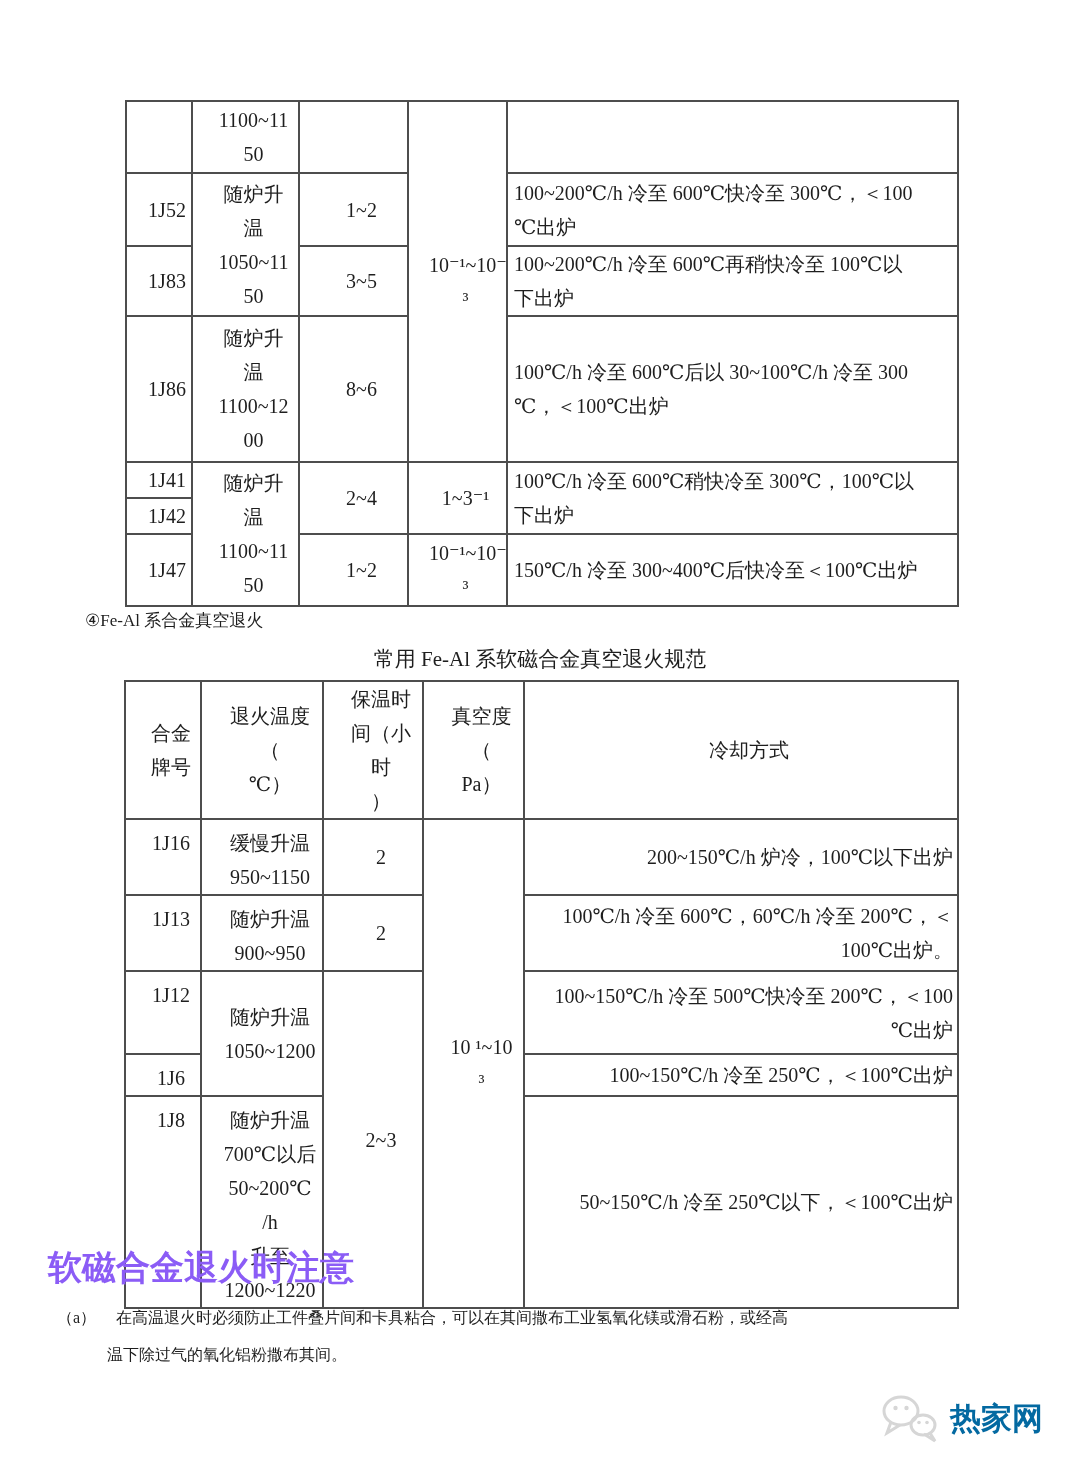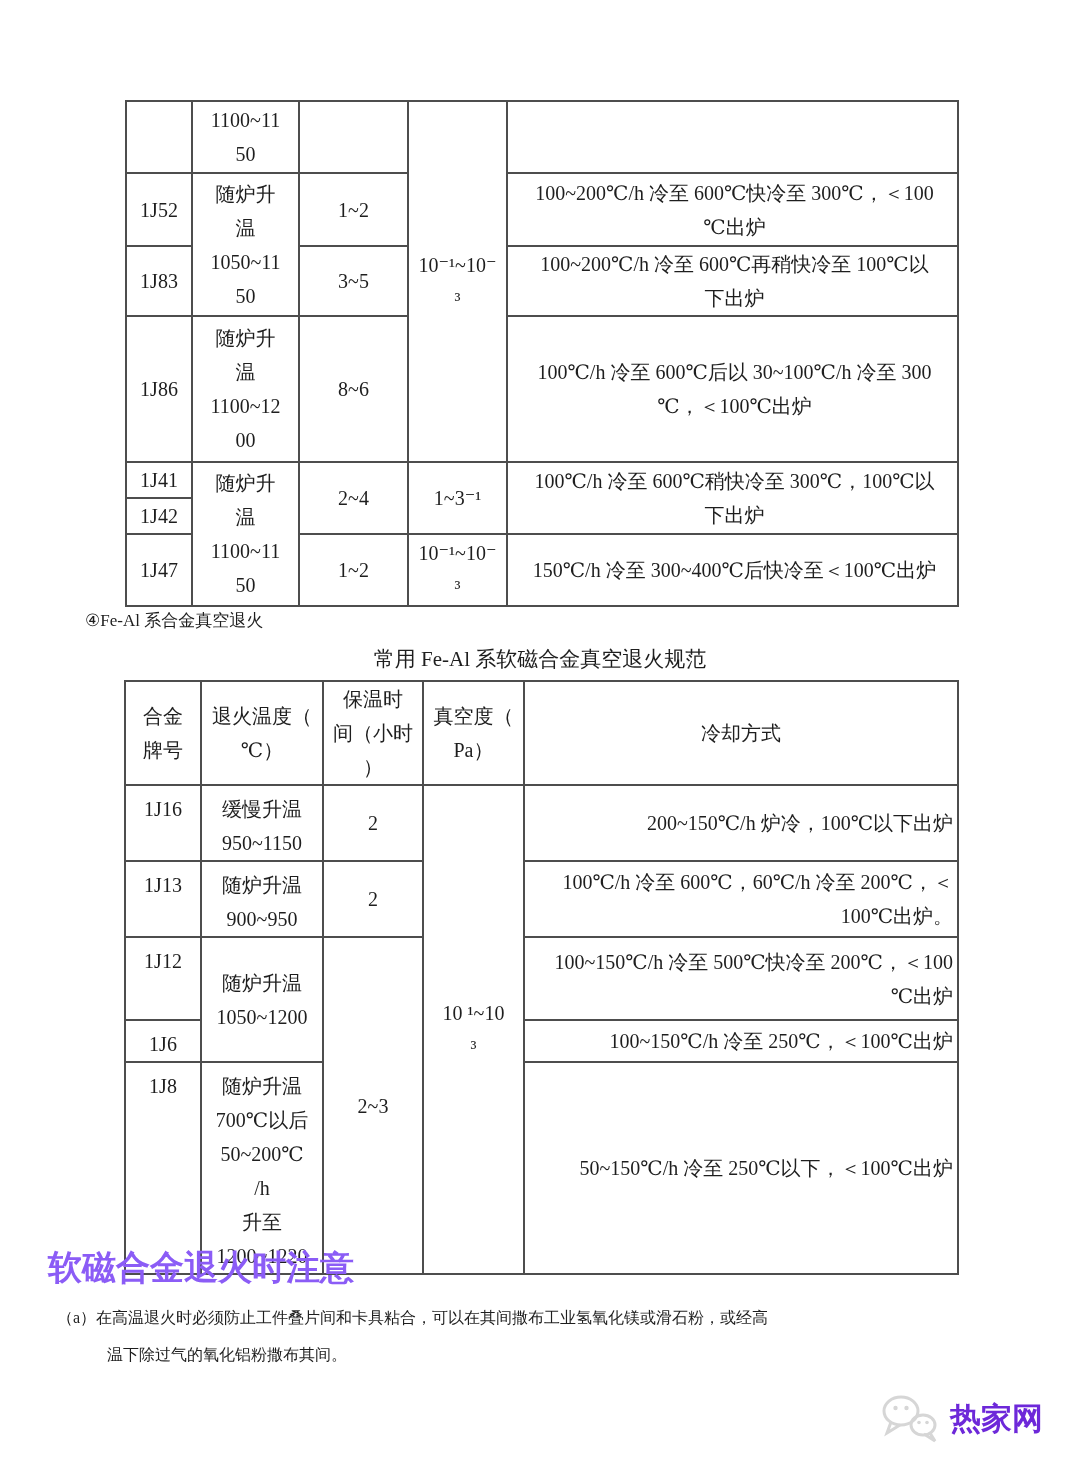--- a/index.html
+++ b/index.html
@@ -14,25 +14,25 @@
   table{border-collapse:collapse;table-layout:fixed;}
   td,th{
     border:2px solid #4d4d4d;
     font-size:20px;
     font-weight:normal;
     padding:0 4px;
     text-align:center;
     vertical-align:middle;
     overflow:hidden;
   }
-  .pre{white-space:pre-line;}
+  .pre{white-space:pre-line;padding-left:20px;}
   
   .t1{position:absolute;top:100px;left:125px;width:832px;}
   .t1 td{line-height:34px;}
-  .t1 .cool{text-align:center;padding:0 2px 0 6px;}
+  .t1 .cool{text-align:left;padding:0 2px 0 6px;}
   
   .sec-heading{
     position:absolute;top:606px;left:85px;
     font-size:17px;line-height:30px;
   }
   .t2-title{
     position:absolute;top:644px;left:0;width:1080px;
     text-align:center;font-size:21px;line-height:30px;
   }
   
@@ -50,21 +50,21 @@
     position:absolute;left:57px;width:940px;margin:0;
     font-size:16px;line-height:37px;
     padding-left:50px;text-indent:-50px;
   }
   .note-a{top:1299px;}
   .note-b{top:1373px;}
   
   .watermark{
     position:absolute;top:1392px;left:878px;
     display:flex;align-items:center;gap:8px;
-    color:#6d28d9;font-size:31px;font-weight:bold;
+    color:#0369a1;font-size:31px;font-weight:bold;
     font-family:"Liberation Sans","DejaVu Sans",sans-serif;
     user-select:none;
   }
 </style>
 </head>
 <body>
 
 <div class="page">
 
   <table class="t1">

